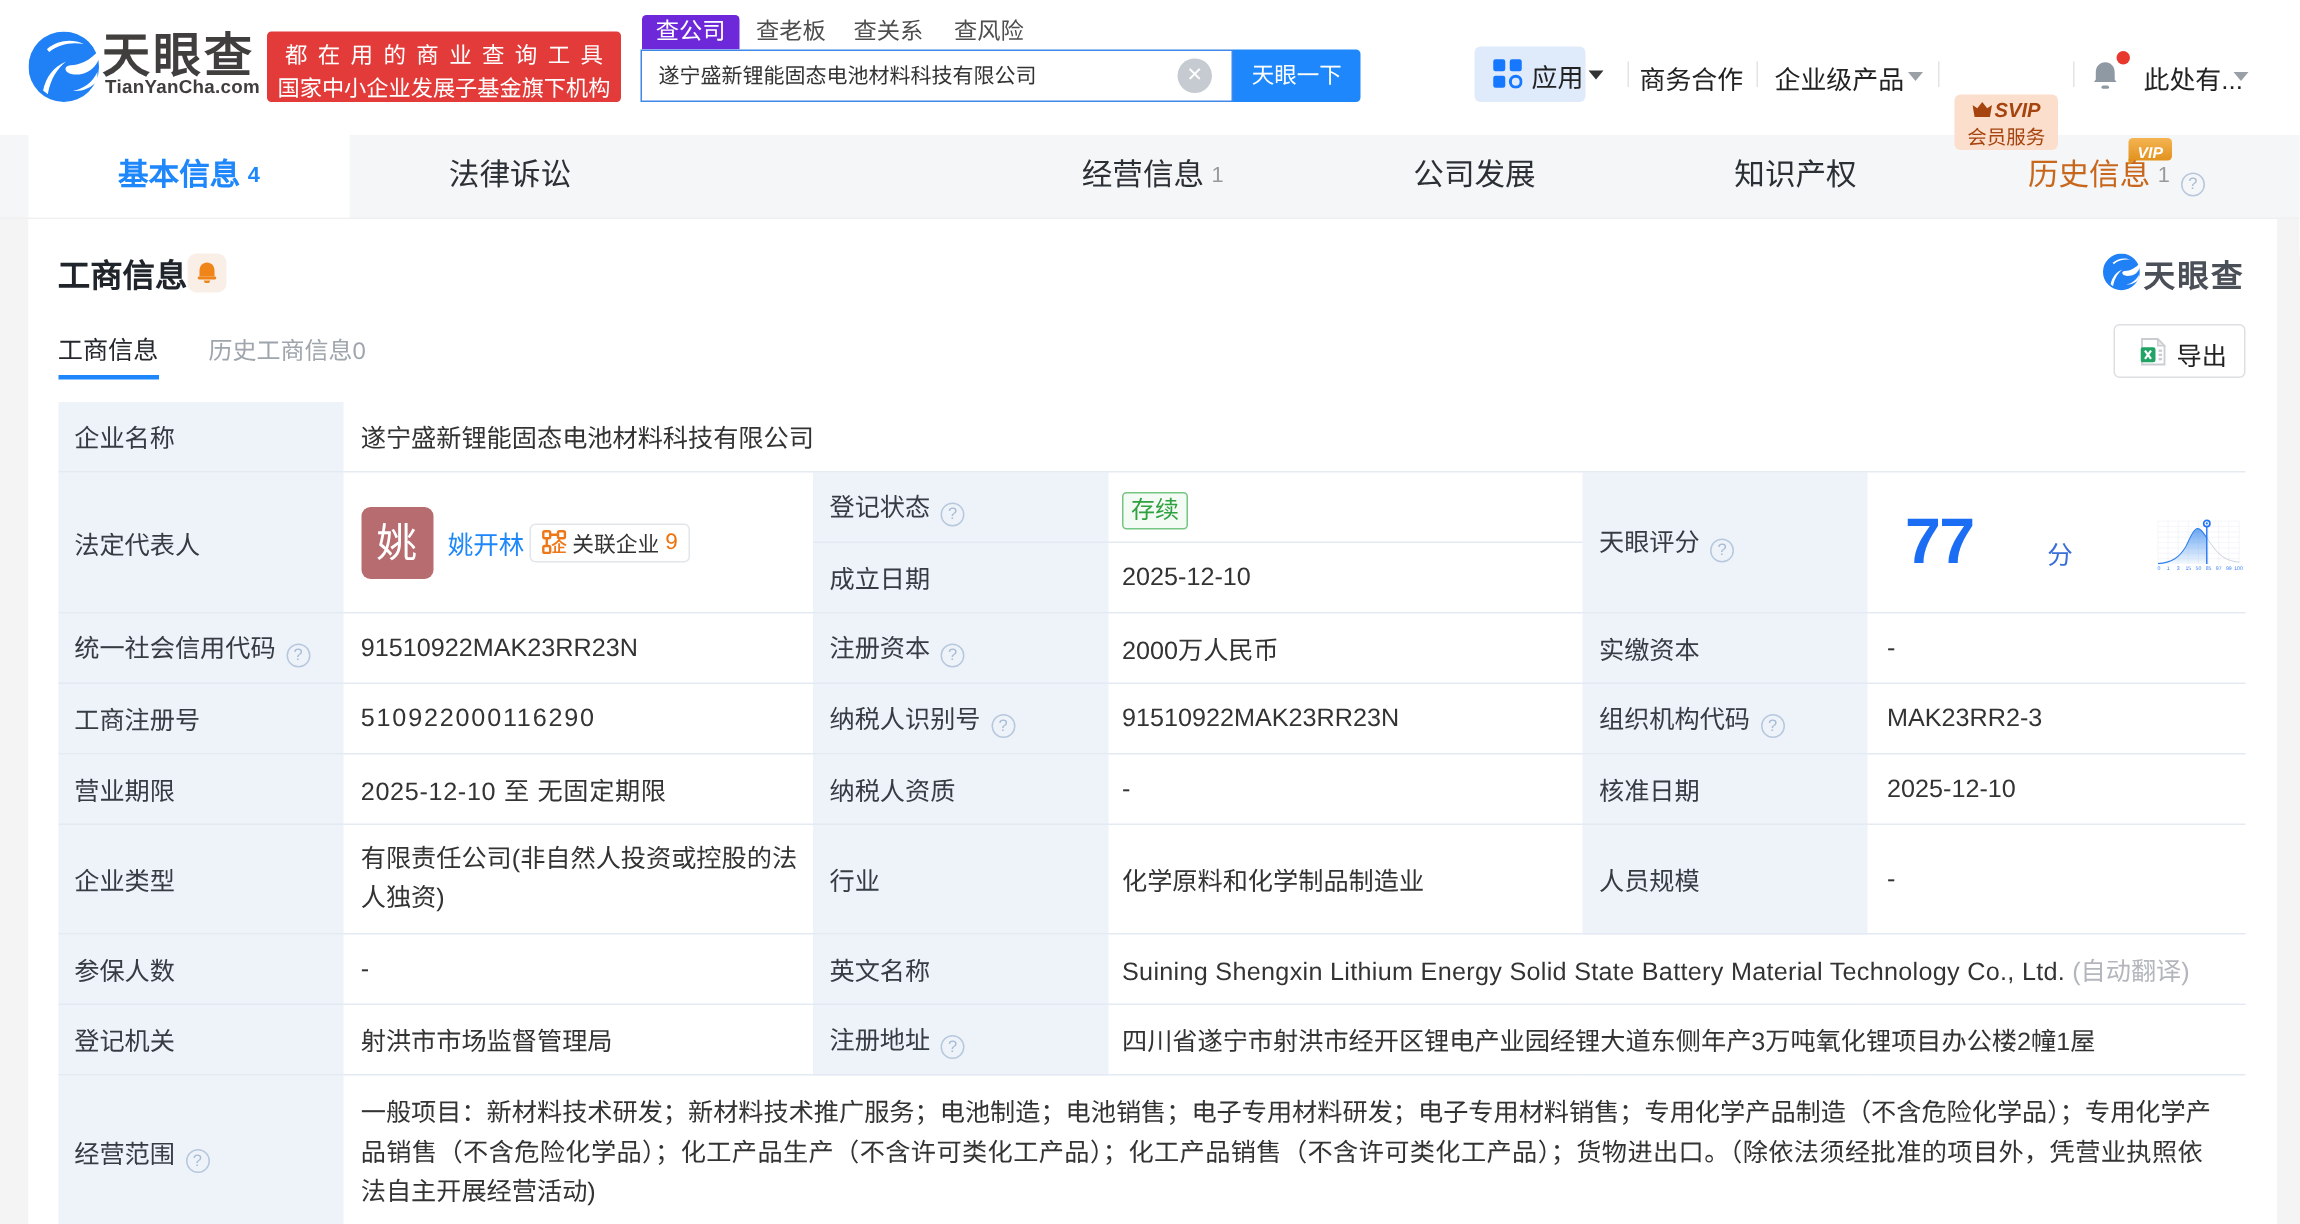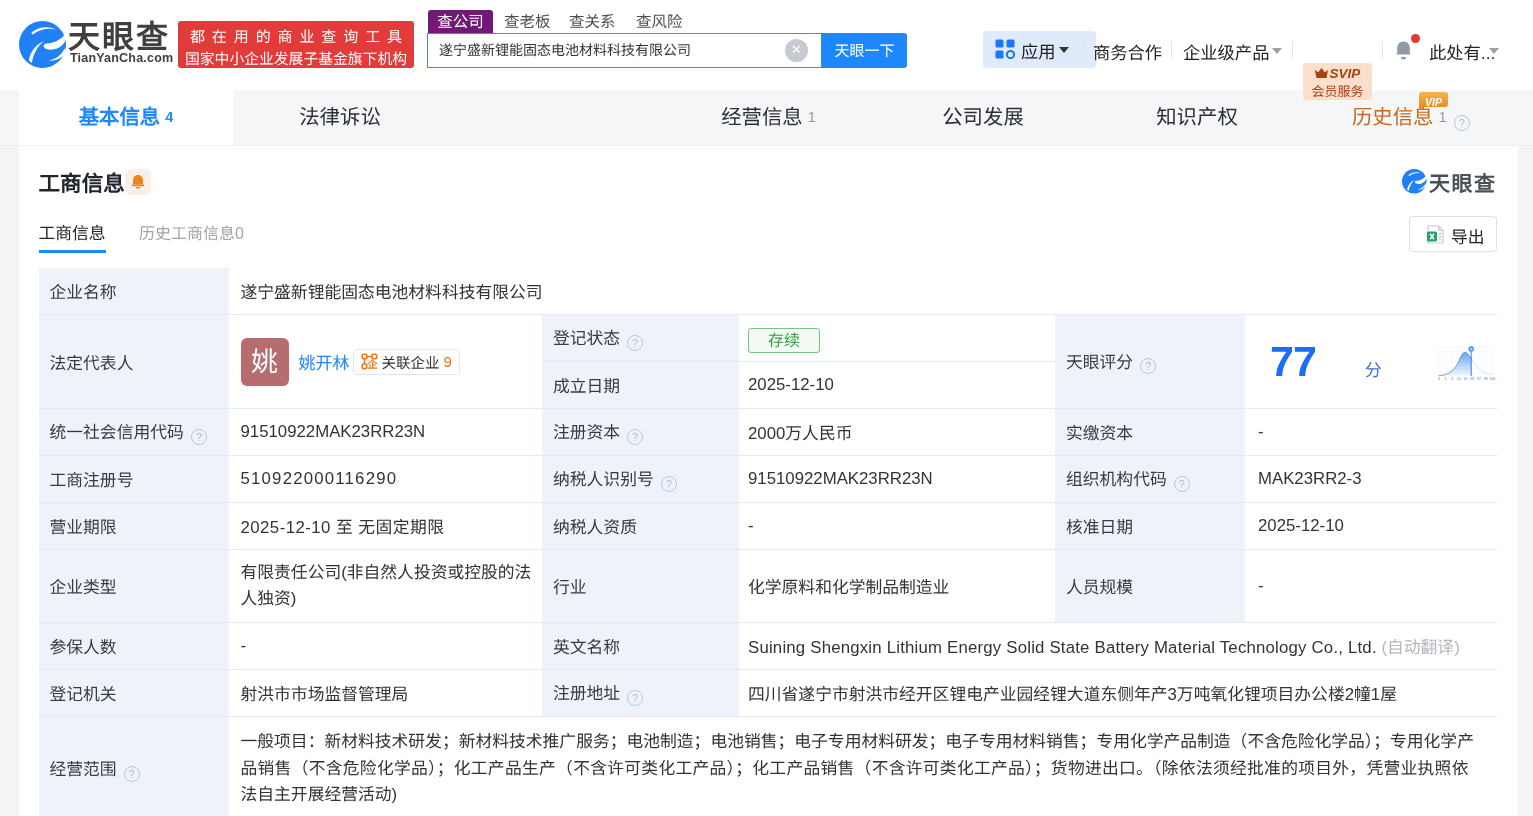--- a/index.html
+++ b/index.html
@@ -5,21 +5,21 @@
 <style>
   * { margin:0; padding:0; box-sizing:border-box; }
   html,body { width:1533px; height:816px; overflow:hidden; }
   body { font-family:"Liberation Sans",sans-serif; background:#fff; position:relative; color:#333; }
   .abs { position:absolute; }
   
   #header { position:absolute; top:0; left:0; width:1533px; height:90px; background:#fff; z-index:5; }
   .sep { position:absolute; top:41px; width:1px; height:17px; background:#e3e3e3; }
   
   .stab { position:absolute; top:10px; height:23px; font-size:15.5px; color:#4e4e4e; }
-  .stab.on { background:#701a75; color:#fff; border-radius:3px 3px 0 0; text-align:center; }
+  .stab.on { background:#6d28d9; color:#fff; border-radius:3px 3px 0 0; text-align:center; }
   
   #navbar { position:absolute; top:90px; left:0; width:1533px; height:56px; background:#f5f6f7; border-bottom:1px solid #f0f0f1; z-index:4; }
   .ntab { position:absolute; top:0; height:55px; line-height:55px; text-align:center; font-size:20.4px; color:#2b2f36; }
   .ntab .cnt { font-size:14.5px; color:#999; position:relative; top:-2px; margin-left:5px; }
   .ntab.on { background:#fff; color:#1e87fb; font-weight:bold; }
   .ntab.on .cnt { color:#1e87fb; }
   .ntab.vip { color:#c8671c; }
   
   #content { position:absolute; top:146px; left:19px; width:1499px; height:670px; background:#fff; }
   #lstrip { position:absolute; top:90px; left:0; width:19px; height:726px; background:#f4f4f5; }
@@ -56,21 +56,21 @@
 
     <div class="stab on" style="left:428px;width:65px;line-height:24px;">查公司</div>
     <div class="stab" style="left:504px;line-height:23px;">查老板</div>
     <div class="stab" style="left:569px;line-height:23px;">查关系</div>
     <div class="stab" style="left:636px;line-height:23px;">查风险</div>
 
     <div class="abs" style="left:427px;top:33px;width:395px;height:35px;background:#fff;border:1px solid #3f87e8;line-height:33px;padding-left:11px;font-size:14px;color:#333;">遂宁盛新锂能固态电池材料科技有限公司</div>
     <div class="abs" style="left:785px;top:39px;width:23px;height:23px;border-radius:50%;background:#c6cbd2;color:#fff;text-align:center;line-height:22px;font-size:13px;">✕</div>
     <div class="abs" style="left:822px;top:33px;width:85px;height:35px;background:#1e87fb;border-radius:0 3px 3px 0;color:#fff;text-align:center;line-height:35px;font-size:15px;">天眼一下</div>
 
-    <div class="abs" style="left:983px;top:31px;width:113px;height:37px;background:#dfeafb;border-radius:4px;">
+    <div class="abs" style="left:983px;top:31px;width:74px;height:37px;background:#dfeafb;border-radius:4px;">
       <svg class="abs" style="left:12px;top:8px;" width="20" height="20" viewBox="0 0 20 20">
         <rect x="0.5" y="0.5" width="8" height="8" rx="1.5" fill="#1677ff"></rect>
         <rect x="11.5" y="0.5" width="8" height="8" rx="1.5" fill="#1677ff"></rect>
         <rect x="0.5" y="11.5" width="8" height="8" rx="1.5" fill="#1677ff"></rect>
         <circle cx="15.5" cy="15.5" r="3.6" fill="none" stroke="#1677ff" stroke-width="2"></circle>
       </svg>
       <span class="abs" style="left:38px;top:7px;font-size:17.3px;color:#222;">应用</span>
       <span class="abs" style="left:76px;top:16px;width:0;height:0;border-left:5px solid transparent;border-right:5px solid transparent;border-top:6px solid #333;"></span>
     </div>
     <div class="sep" style="left:1085px;"></div>
@@ -174,21 +174,21 @@
                 <line x1="5.8" y1="3.5" x2="11" y2="3.5" stroke="#ee7718" stroke-width="1.6"></line>
                 <line x1="3.5" y1="5.8" x2="3.5" y2="11" stroke="#ee7718" stroke-width="1.6"></line>
                 <text x="11.6" y="15.2" font-size="10" fill="#ee7718" text-anchor="middle" font-weight="bold" font-family="Liberation Sans, sans-serif">企</text>
               </svg>
               <span style="font-size:14.5px;color:#333;margin-left:4px;">关联企业</span>
               <span style="font-size:15px;color:#f0700a;margin-left:4px;">9</span>
             </span>
           </div>
         </td>
         <td class="lb">登记状态<span class="qm">?</span></td>
-        <td class="v2"><span style="display:inline-block;position:relative;top:2px;height:25px;line-height:24px;padding:0 19px;border:1px solid #74c684;border-radius:3px;color:#2fa140;background:#f4fbf4;font-size:16px;">存续</span></td>
+        <td class="v2"><span style="display:inline-block;position:relative;top:2px;height:25px;line-height:24px;padding:0 5px;border:1px solid #74c684;border-radius:3px;color:#2fa140;background:#f4fbf4;font-size:16px;">存续</span></td>
         <td class="lb" rowspan="2">天眼评分<span class="qm">?</span></td>
         <td class="v3" rowspan="2" style="padding:0;">
           <div style="display:flex;align-items:center;height:93px;gap:44px;">
             <span style="margin-left:25px;font-size:43px;font-weight:bold;color:#1b6ef3;letter-spacing:-1px;">77</span>
             <span style="font-size:17px;color:#3a6fd8;margin-left:5px;margin-top:14px;">分</span>
             <svg style="margin-left:12px;margin-top:5px;" width="136" height="82" viewBox="0 0 136 82">
               <g stroke="#e9eef5" stroke-width="0.8">
                 <path d="M1.5 3 H126 M1.5 11.2 H126 M1.5 19.4 H126 M1.5 27.6 H126 M1.5 35.8 H126 M1.5 44 H126 M1.5 52.2 H126 M1.5 60.4 H126"></path>
                 <path d="M1.5 3 V68.5 M17 3 V68.5 M32.5 3 V68.5 M48 3 V68.5 M63.5 3 V68.5 M79 3 V68.5 M94.5 3 V68.5 M110 3 V68.5 M126 3 V68.5"></path>
               </g>

